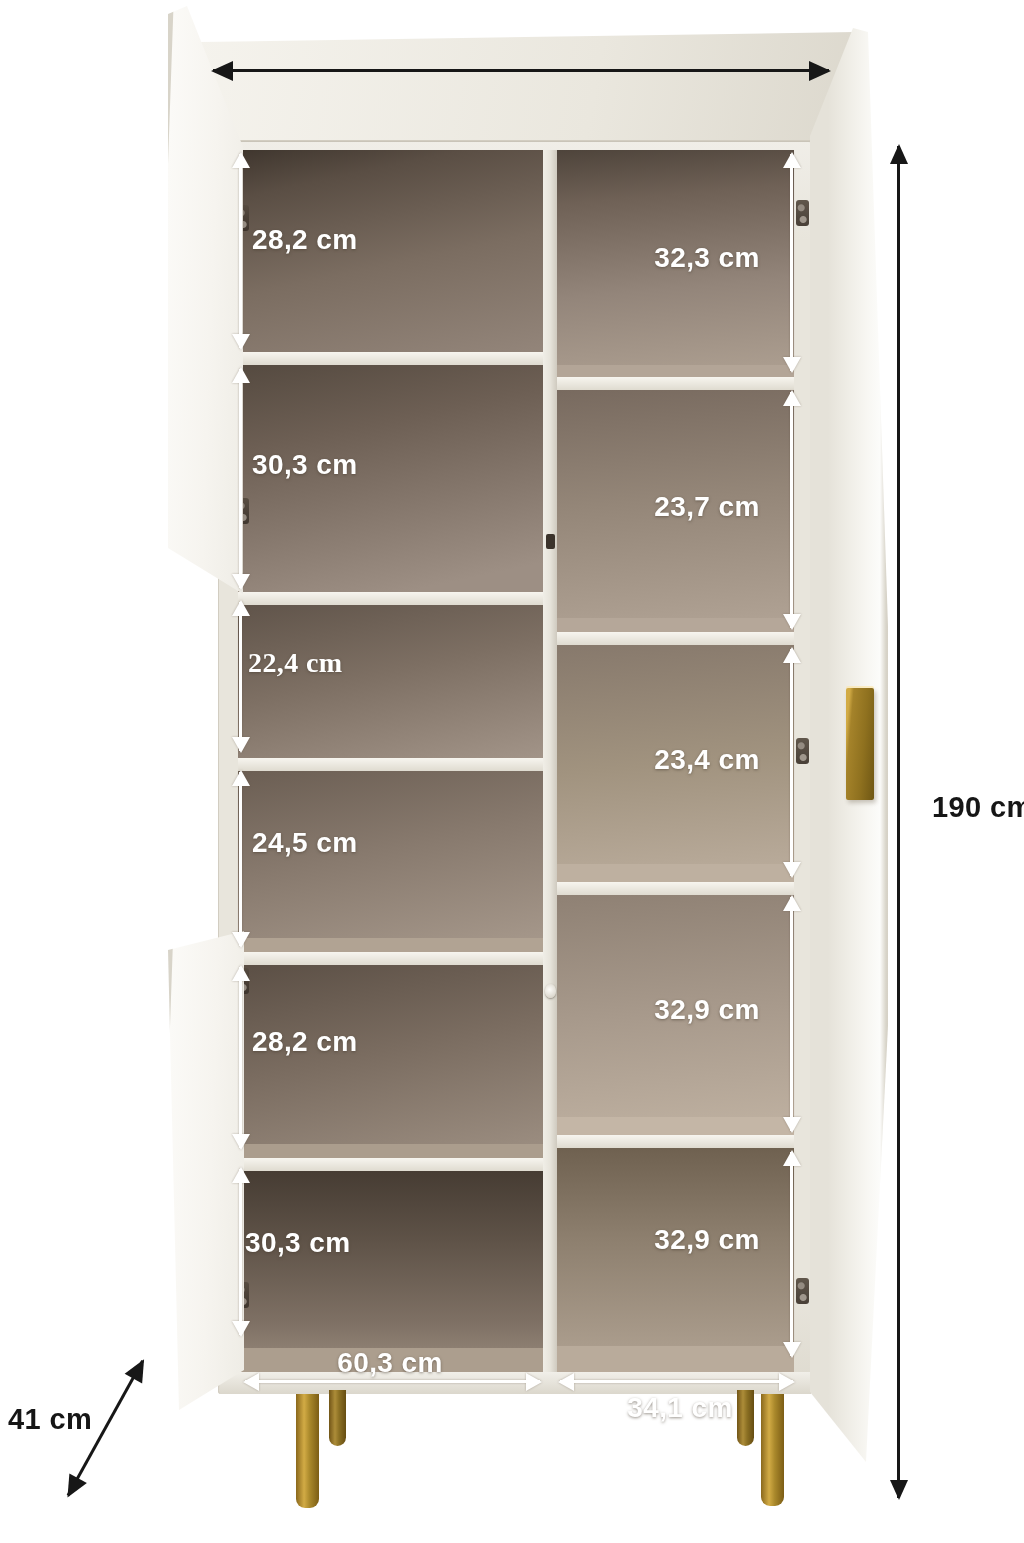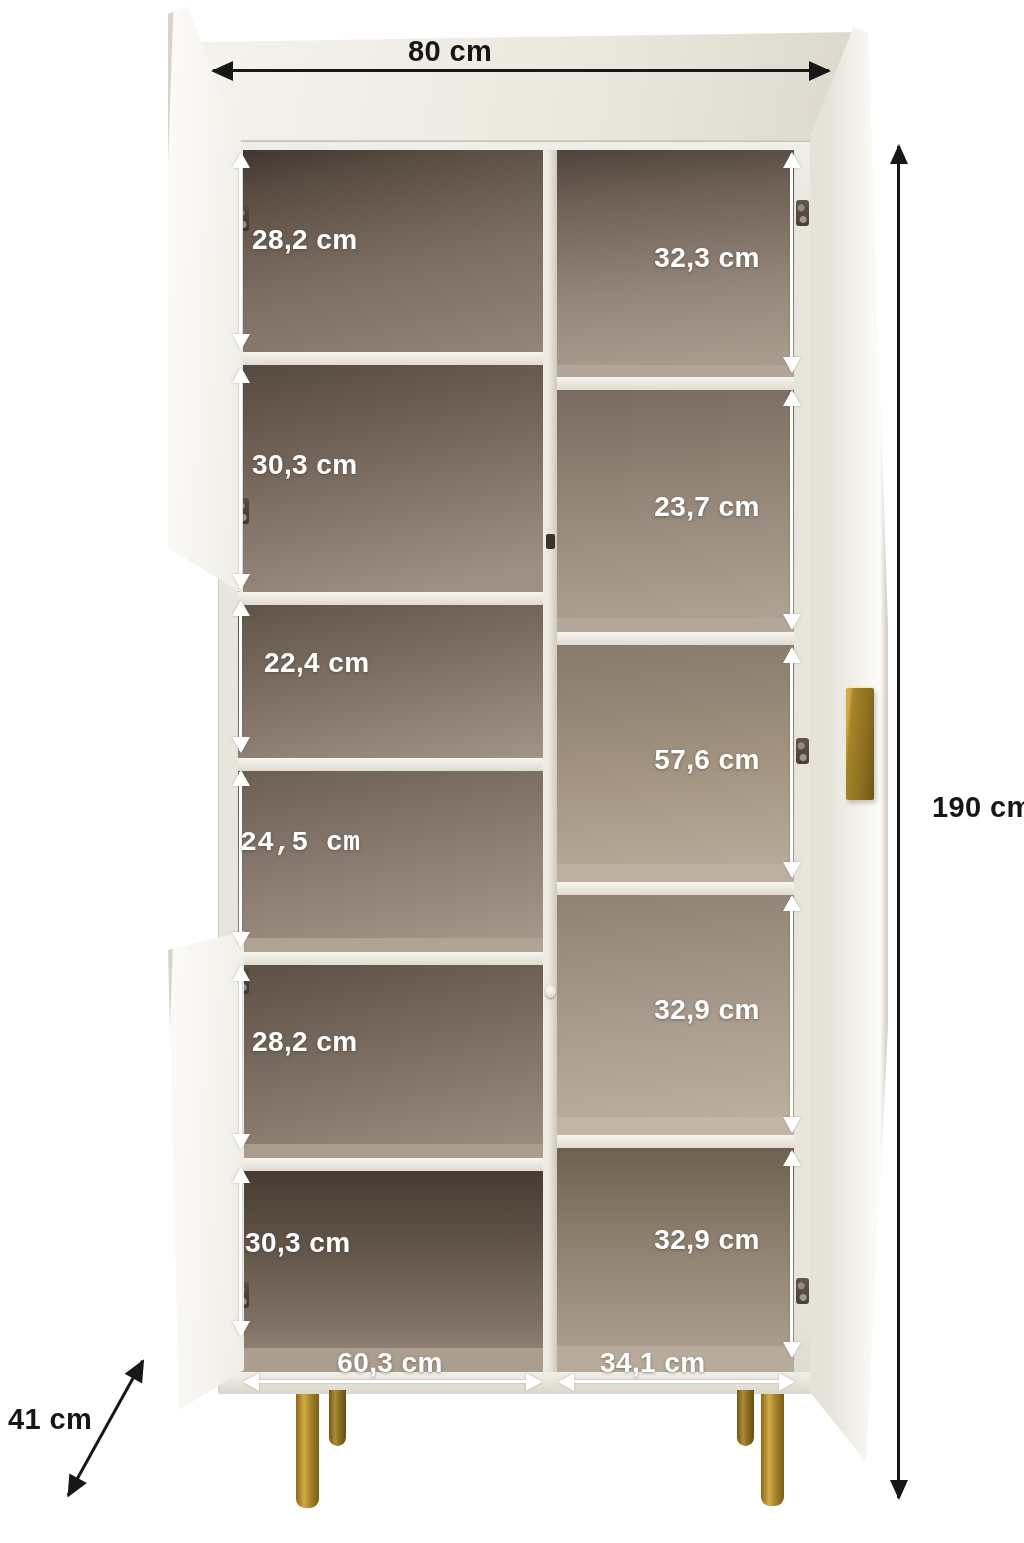--- a/index.html
+++ b/index.html
@@ -146,61 +146,60 @@
   <div class="leg back" style="left:329px;top:1390px;width:17px;height:56px;"></div>
   <div class="leg back" style="left:737px;top:1390px;width:17px;height:56px;"></div>
   <div class="leg" style="left:296px;top:1394px;width:23px;height:114px;"></div>
   <div class="leg" style="left:761px;top:1394px;width:23px;height:112px;"></div>
 
   <div class="abs door door-tl"></div>
   <div class="abs door door-bl"></div>
   <div class="abs door-r"></div>
   <div class="abs handle"></div>
 
-  <div class="blab" style="left:350px;top:36px;width:200px;text-align:center;">80 cm</div>
   <div class="hab" style="left:213px;top:69px;width:616px;"></div>
 
   <div class="blab" style="left:932px;top:792px;">190 cm</div>
   <div class="vab" style="left:897px;top:146px;height:1352px;"></div>
 
   <div class="blab" style="left:8px;top:1404px;width:110px;text-align:left;">41 cm</div>
   <div class="hab diag" style="left:68px;top:1494px;width:154px;transform:rotate(-61deg);"></div>
 
   <div class="va" style="left:239px;top:154px;height:194px;"></div>
   <div class="dlab" style="left:252px;top:225px;">28,2 cm</div>
 
   <div class="va" style="left:239px;top:369px;height:219px;"></div>
   <div class="dlab" style="left:252px;top:450px;">30,3 cm</div>
 
   <div class="va" style="left:239px;top:602px;height:149px;"></div>
-  <div class="dlab" style="left:264px;top:648px;">22,4 cm</div>
+  <div class="dlab" style="left:248px;top:648px;font-family:Liberation Serif, serif;">22,4 cm</div>
 
   <div class="va" style="left:239px;top:772px;height:174px;"></div>
-  <div class="dlab" style="left:240px;top:828px;font-family:Liberation Mono, monospace;">24,5 cm</div>
+  <div class="dlab" style="left:252px;top:828px;">24,5 cm</div>
 
   <div class="va" style="left:239px;top:967px;height:181px;"></div>
   <div class="dlab" style="left:252px;top:1027px;">28,2 cm</div>
 
   <div class="va" style="left:239px;top:1169px;height:166px;"></div>
   <div class="dlab" style="left:245px;top:1228px;">30,3 cm</div>
 
   <div class="va" style="left:790px;top:154px;height:217px;"></div>
   <div class="dlab r" style="left:632px;top:243px;width:150px;">32,3 cm</div>
 
   <div class="va" style="left:790px;top:392px;height:236px;"></div>
   <div class="dlab r" style="left:632px;top:492px;width:150px;">23,7 cm</div>
 
   <div class="va" style="left:790px;top:649px;height:227px;"></div>
-  <div class="dlab r" style="left:632px;top:745px;width:150px;">57,6 cm</div>
+  <div class="dlab r" style="left:632px;top:745px;width:150px;">23,4 cm</div>
 
   <div class="va" style="left:790px;top:897px;height:234px;"></div>
   <div class="dlab r" style="left:632px;top:995px;width:150px;">32,9 cm</div>
 
   <div class="va" style="left:790px;top:1152px;height:204px;"></div>
   <div class="dlab r" style="left:632px;top:1225px;width:150px;">32,9 cm</div>
 
   <div class="dlab" style="left:310px;top:1348px;width:160px;text-align:center;">60,3 cm</div>
   <div class="ha" style="left:245px;top:1380px;width:295px;"></div>
 
-  <div class="dlab" style="left:600px;top:1348px;width:160px;">34,1 cm</div>
+  <div class="dlab" style="left:600px;top:1393px;width:160px;text-align:center;">34,1 cm</div>
   <div class="ha" style="left:560px;top:1380px;width:233px;"></div>
 
 </div>
 
 </body></html>

